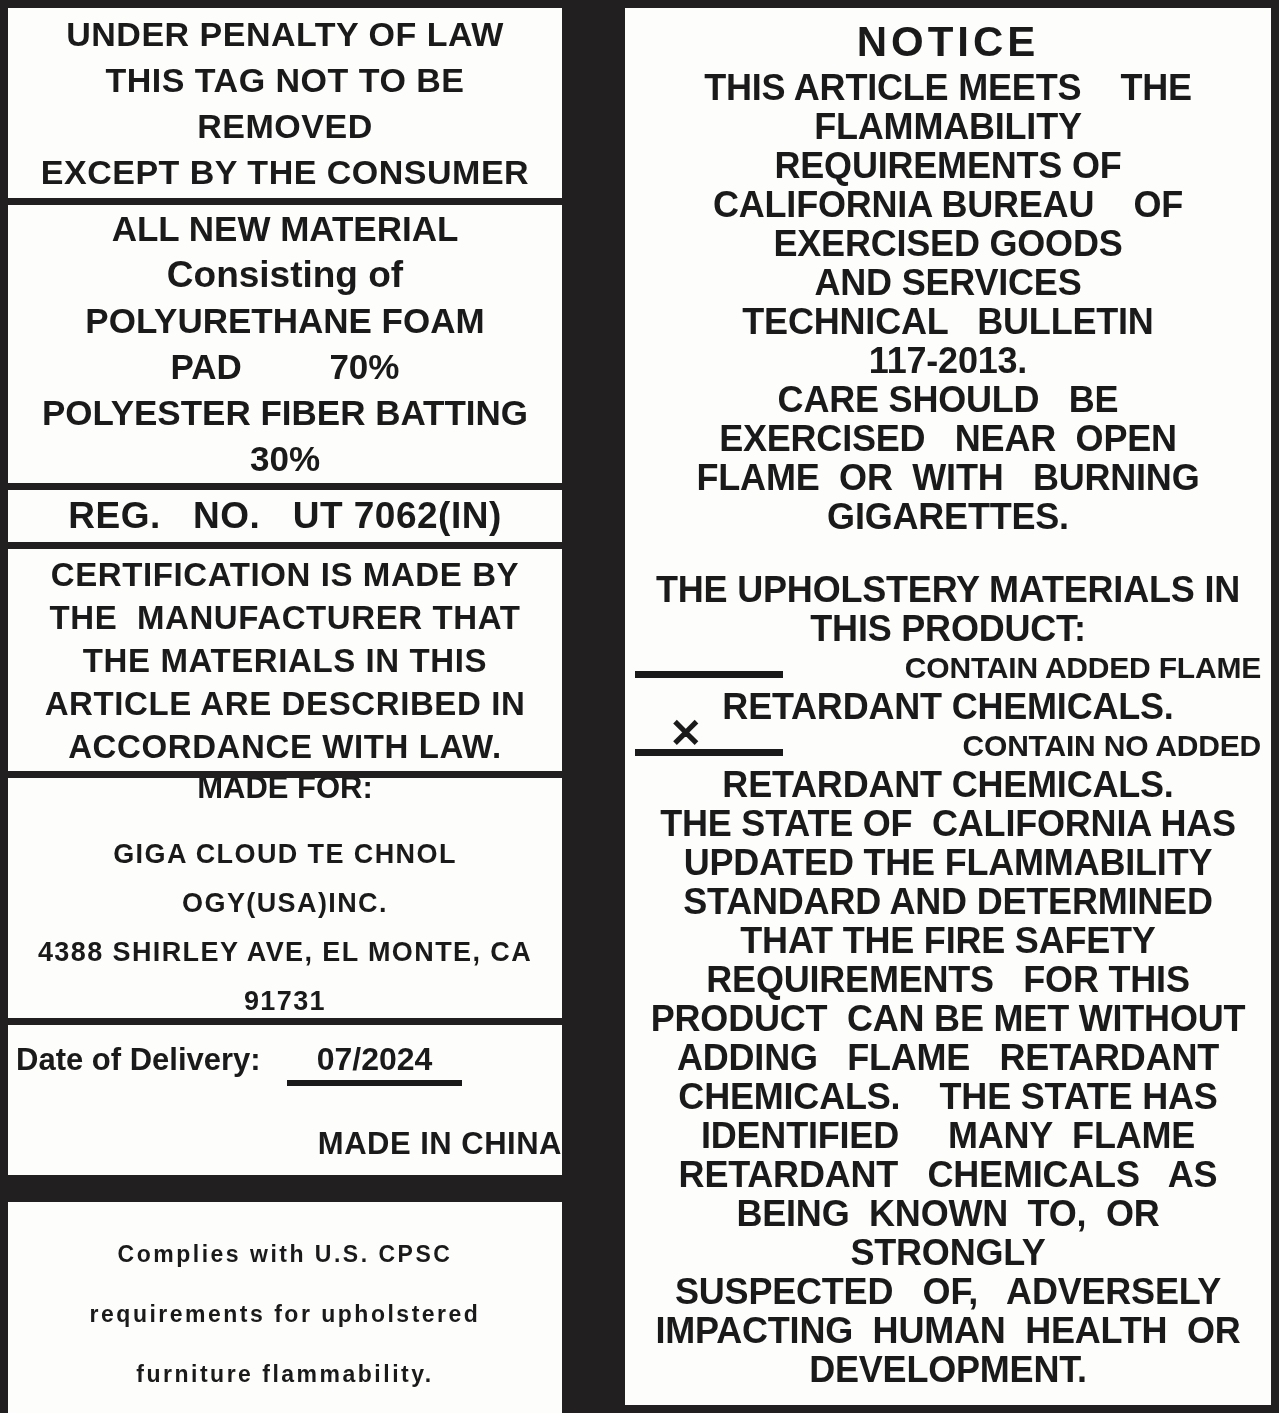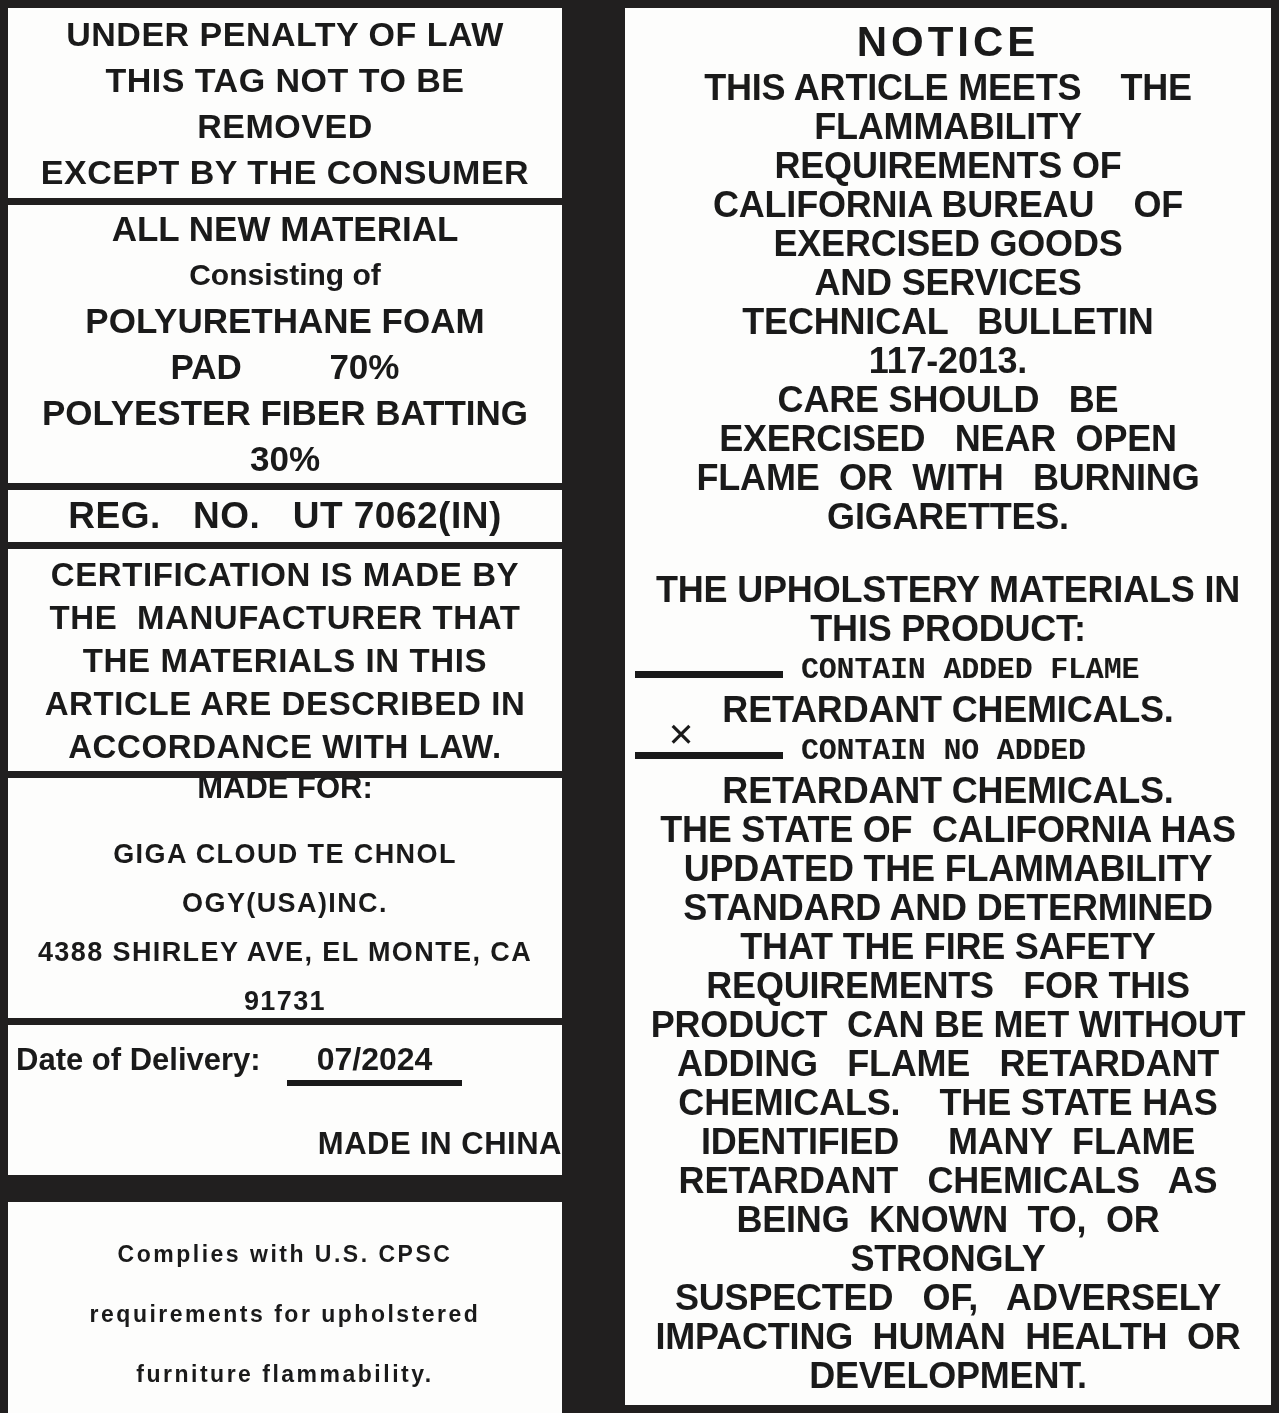--- a/index.html
+++ b/index.html
@@ -24,21 +24,21 @@
     display:flex; flex-direction:column;
     align-items:center; justify-content:center;
     text-align:center;
     font-weight:bold;
     overflow:hidden;
   }
   .line{ white-space:pre-wrap; }
 
   .sec-penalty{ flex:0 0 190px; font-size:34px; line-height:46px; letter-spacing:.5px; }
   .sec-material{ flex:0 0 278px; font-size:35px; line-height:46px; }
-  .sec-material .line:nth-child(2){ font-size:30px; }
+  .sec-material .line:nth-child(2){ font-size:37px; }
   .sec-reg{ flex:0 0 52px; font-size:37px; letter-spacing:.5px; }
   .sec-cert{ flex:0 0 222px; font-size:33px; line-height:43px; letter-spacing:.6px; }
   .sec-madefor{ flex:0 0 240px; }
   .made-for-heading{ font-size:31px; margin-bottom:24px; }
   .sec-madefor .company-lines{ font-size:27px; line-height:49px; letter-spacing:1.4px; }
   .sec-delivery{ flex:0 0 150px; align-items:stretch; justify-content:flex-start; padding-top:16px; }
   .delivery-row{ display:flex; align-items:baseline; padding-left:8px; font-size:31px; }
   .delivery-date{
     margin-left:26px; padding:0 30px 2px 30px;
     border-bottom:6px solid #1a1a1a; font-size:32px;
@@ -56,22 +56,22 @@
     border:8px solid #211f1f;
     padding:8px 10px;
     text-align:center;
     font-weight:bold;
   }
   .notice-heading{ font-size:42px; line-height:52px; letter-spacing:4px; }
   .rp-line{ font-size:36px; line-height:39px; white-space:pre-wrap; letter-spacing:-.2px; }
   .rp-gap{ height:34px; }
 
   .option-row{
-    display:flex; align-items:baseline; justify-content:flex-start;
-    font-size:30px; line-height:39px; letter-spacing:-.2px;font-family:Liberation Mono, monospace;
+    display:flex; align-items:baseline; justify-content:space-between;
+    font-size:30px; line-height:39px; letter-spacing:-.2px;
   }
   .blank-rule{
     position:relative;
     display:inline-block;
     width:148px; height:30px;
     border-bottom:7px solid #1a1a1a;
     margin-right:18px;
   }
   .x-mark{
     position:absolute; left:34px; bottom:-4px;

